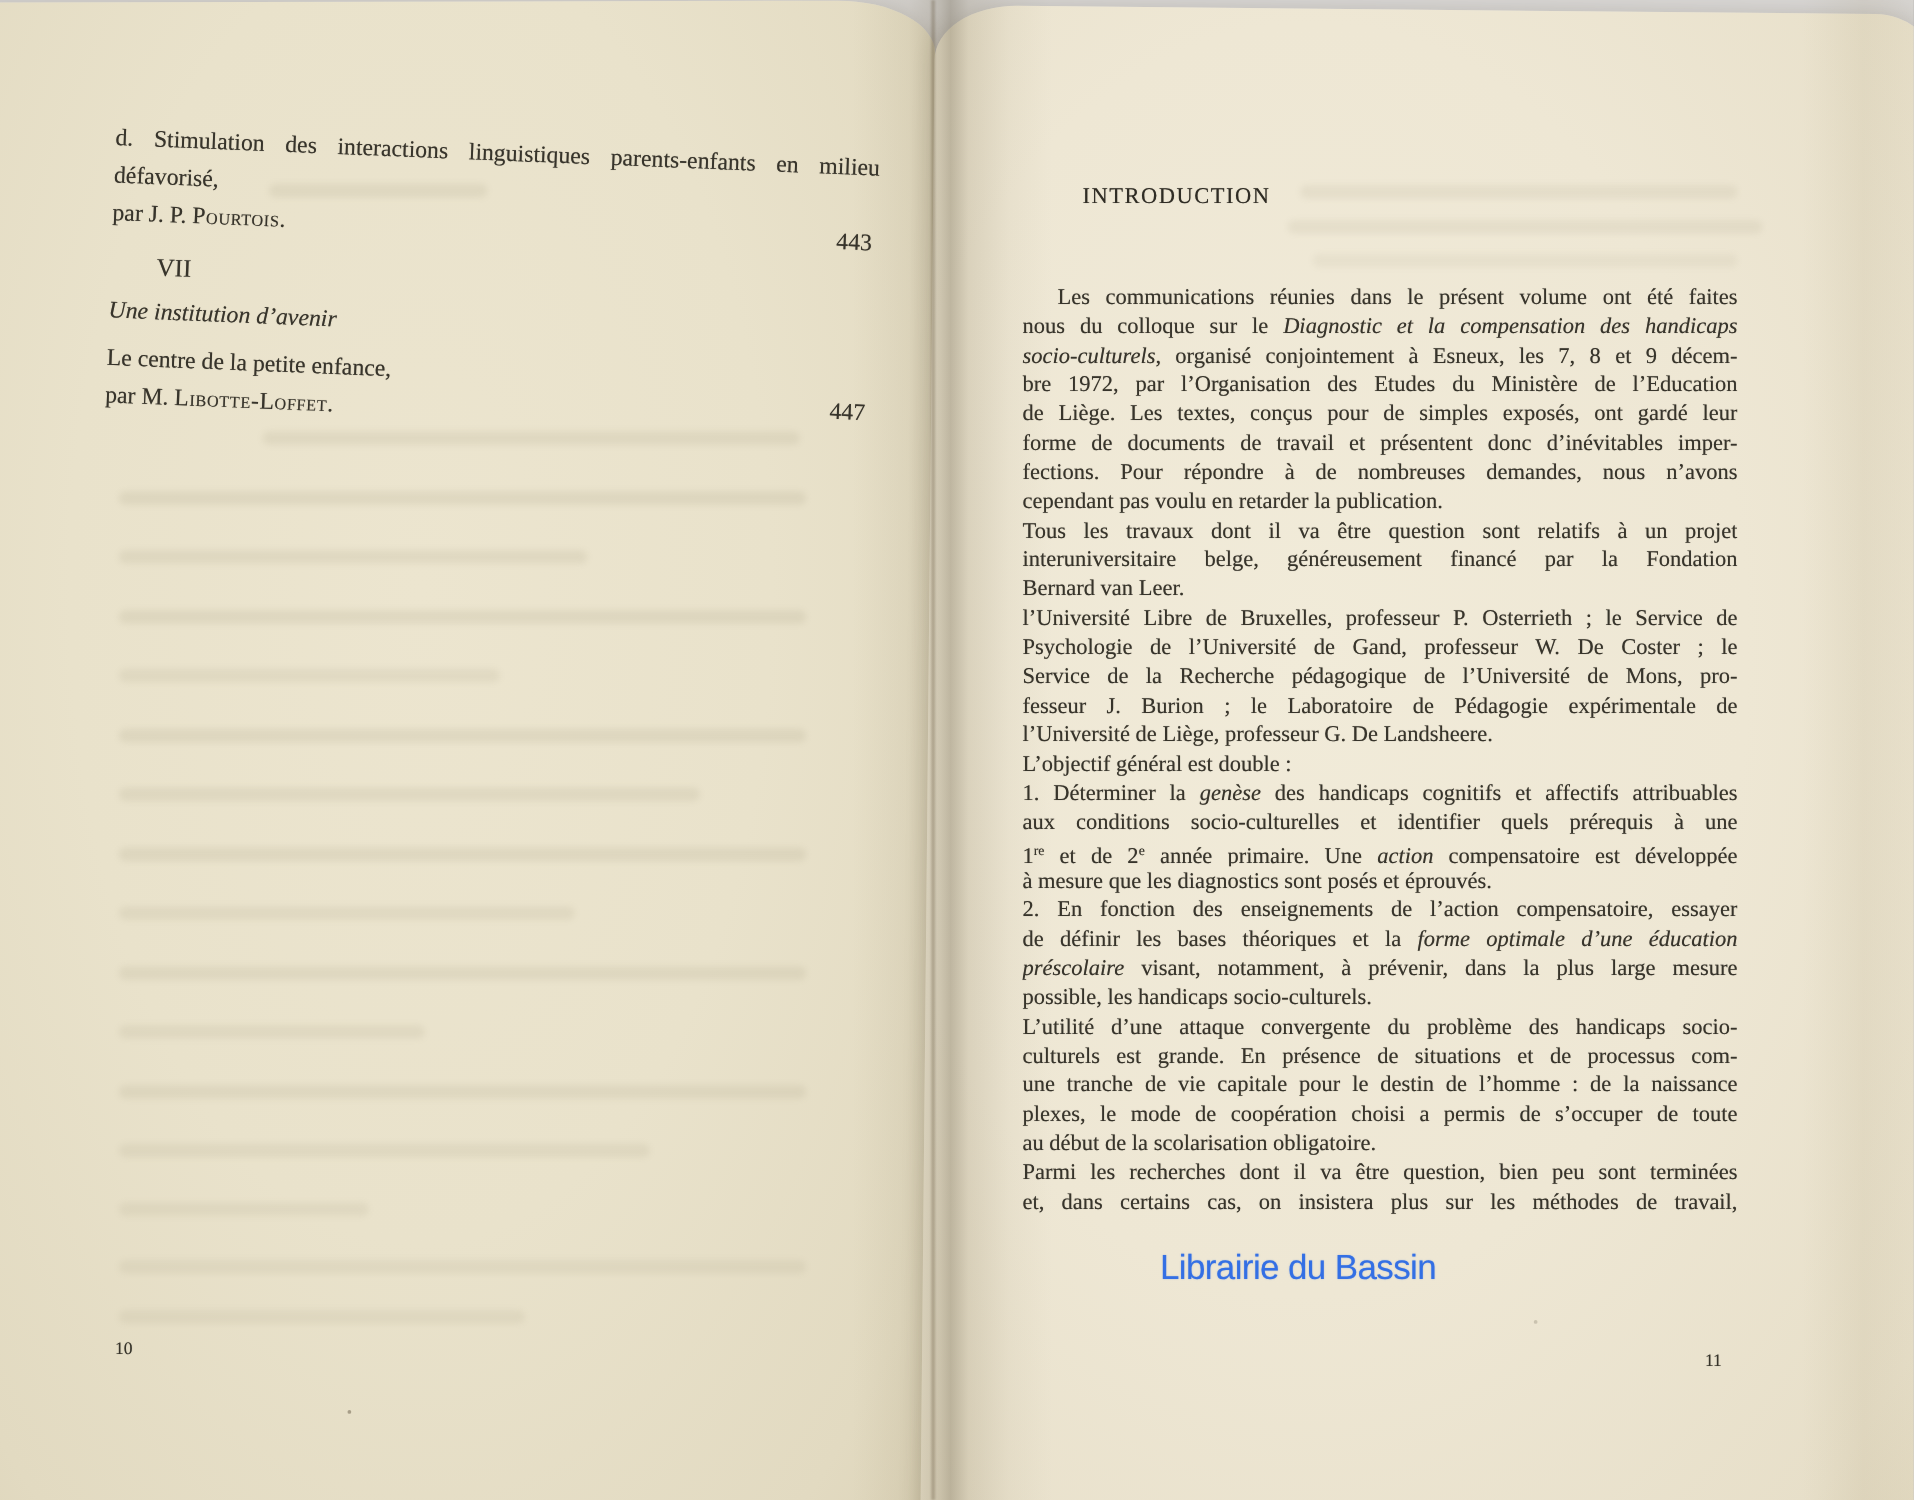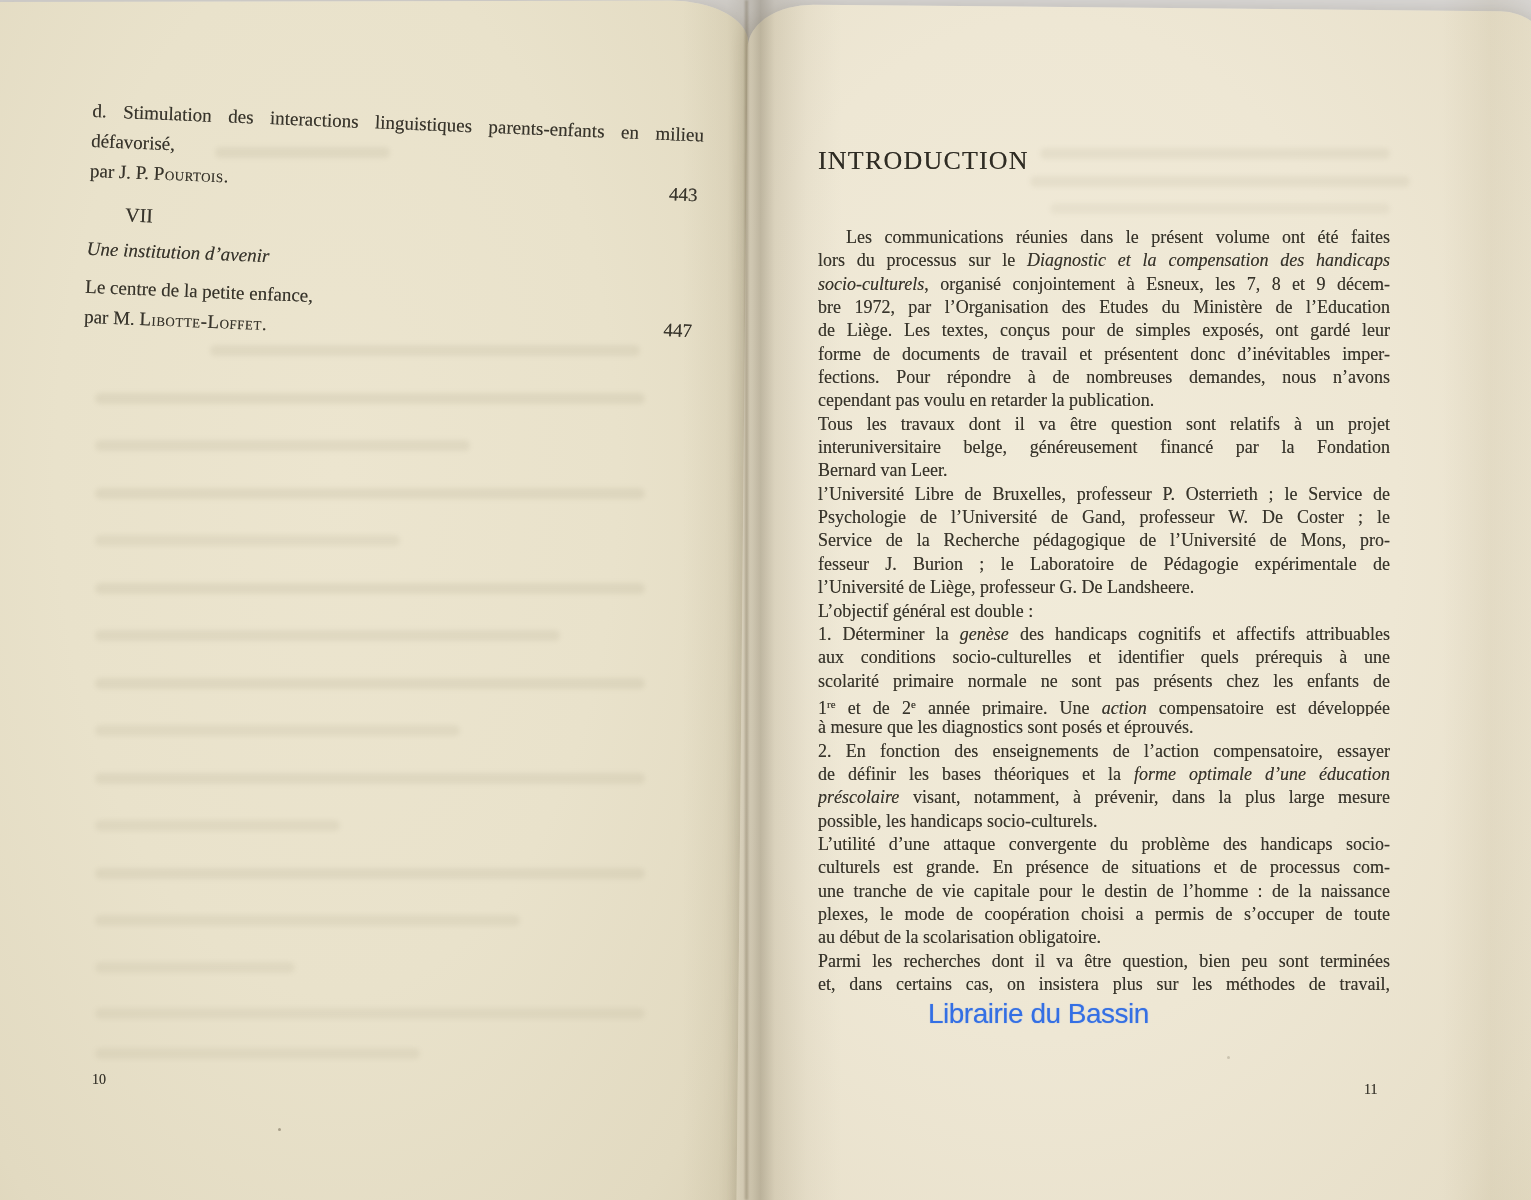--- a/index.html
+++ b/index.html
@@ -35,21 +35,21 @@
   .lt-ref{position:absolute;right:4px;width:80px;text-align:right;}
   .lt-ref1{top:60px;}
   .lt-ref2{top:196px;}
   .lt-num{margin-top:12px;padding-left:37px;font-size:20px;}
   .lt-it{margin-top:6px;font-style:italic;}
   .lt-centre{margin-top:8px;}
   .sc{font-variant:small-caps;letter-spacing:0.5px;}
   .it{font-style:italic;}
   .sup{font-size:11px;vertical-align:6px;letter-spacing:0;}
 
-  .right-title{position:absolute;left:818px;top:146px;font-size:26px;letter-spacing:1.2px;
+  .right-title{position:absolute;left:866px;top:146px;font-size:18px;letter-spacing:1.2px;
      color:#2f2c24;text-shadow:0 0 0.6px rgba(47,44,36,0.55);}
   .right-text{position:absolute;left:818px;top:226px;width:572px;
      font-size:18px;line-height:23.35px;}
   .tl{height:23.35px;overflow:hidden;}
   .a-j{text-align:justify;text-align-last:justify;}
   .a-l{text-align:left;text-align-last:left;}
   .ind{text-indent:28px;}
 
   .page-num{position:absolute;font-size:14px;}
   .pn-left{left:92px;top:1072px;}
@@ -109,39 +109,38 @@
     <div class="lt-num">VII</div>
     <div class="lt-it">Une institution d’avenir</div>
     <div class="lt-centre">Le centre de la petite enfance,</div>
     <div><span>par M. </span><span class="sc">Libotte-Loffet</span><span>.</span></div>
     <div class="lt-ref lt-ref2">447</div>
   </div>
 
   <div class="right-title">INTRODUCTION</div>
   <div class="right-text ink">
       <div class="tl a-j ind"><span>Les communications réunies dans le présent volume ont été faites</span></div>
-      <div class="tl a-j"><span>lors du processus sur le </span><span class="it">Diagnostic et la compensation des handicaps</span></div>
+      <div class="tl a-j"><span>nous du colloque sur le </span><span class="it">Diagnostic et la compensation des handicaps</span></div>
       <div class="tl a-j"><span class="it">socio-culturels</span><span>, organisé conjointement à Esneux, les 7, 8 et 9 décem-</span></div>
       <div class="tl a-j"><span>bre 1972, par l’Organisation des Etudes du Ministère de l’Education</span></div>
       <div class="tl a-j"><span>de Liège. Les textes, conçus pour de simples exposés, ont gardé leur</span></div>
       <div class="tl a-j"><span>forme de documents de travail et présentent donc d’inévitables imper-</span></div>
       <div class="tl a-j"><span>fections. Pour répondre à de nombreuses demandes, nous n’avons</span></div>
       <div class="tl a-l"><span>cependant pas voulu en retarder la publication.</span></div>
       <div class="tl a-j"><span>Tous les travaux dont il va être question sont relatifs à un projet</span></div>
       <div class="tl a-j"><span>interuniversitaire belge, généreusement financé par la Fondation</span></div>
       <div class="tl a-l"><span>Bernard van Leer.</span></div>
       <div class="tl a-j"><span>l’Université Libre de Bruxelles, professeur P. Osterrieth ; le Service de</span></div>
       <div class="tl a-j"><span>Psychologie de l’Université de Gand, professeur W. De Coster ; le</span></div>
       <div class="tl a-j"><span>Service de la Recherche pédagogique de l’Université de Mons, pro-</span></div>
       <div class="tl a-j"><span>fesseur J. Burion ; le Laboratoire de Pédagogie expérimentale de</span></div>
       <div class="tl a-l"><span>l’Université de Liège, professeur G. De Landsheere.</span></div>
       <div class="tl a-l"><span>L’objectif général est double :</span></div>
       <div class="tl a-j"><span>1. Déterminer la </span><span class="it">genèse</span><span> des handicaps cognitifs et affectifs attribuables</span></div>
       <div class="tl a-j"><span>aux conditions socio-culturelles et identifier quels prérequis à une</span></div>
-      <div class="tl a-j"><span>scolarité primaire normale ne sont pas présents chez les enfants de</span></div>
       <div class="tl a-j"><span>1</span><span class="sup">re</span><span> et de 2</span><span class="sup">e</span><span> année primaire. Une </span><span class="it">action</span><span> compensatoire est développée</span></div>
       <div class="tl a-l"><span>à mesure que les diagnostics sont posés et éprouvés.</span></div>
       <div class="tl a-j"><span>2. En fonction des enseignements de l’action compensatoire, essayer</span></div>
       <div class="tl a-j"><span>de définir les bases théoriques et la </span><span class="it">forme optimale d’une éducation</span></div>
       <div class="tl a-j"><span class="it">préscolaire</span><span> visant, notamment, à prévenir, dans la plus large mesure</span></div>
       <div class="tl a-l"><span>possible, les handicaps socio-culturels.</span></div>
       <div class="tl a-j"><span>L’utilité d’une attaque convergente du problème des handicaps socio-</span></div>
       <div class="tl a-j"><span>culturels est grande. En présence de situations et de processus com-</span></div>
       <div class="tl a-j"><span>une tranche de vie capitale pour le destin de l’homme : de la naissance</span></div>
       <div class="tl a-j"><span>plexes, le mode de coopération choisi a permis de s’occuper de toute</span></div>

